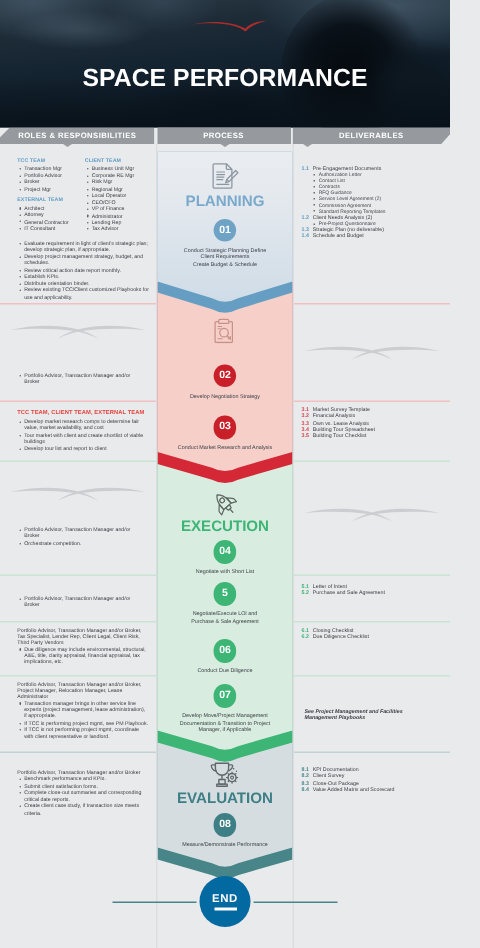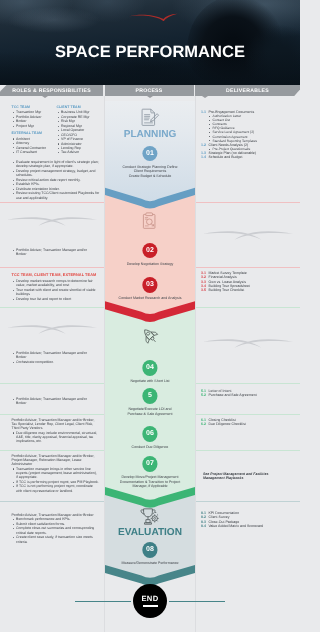--- a/index.html
+++ b/index.html
@@ -87,21 +87,21 @@
   .chev{position:absolute;left:0;width:90px;}
   .phase-name{position:absolute;left:0;right:0;text-align:center;
       font-size:10.1px;font-weight:bold;letter-spacing:-.02px;line-height:11px;white-space:nowrap;}
   .numcirc{position:absolute;left:50%;transform:translateX(-50%);
       border-radius:50%;display:flex;align-items:center;justify-content:center;
       color:#fff;font-weight:bold;}
   .stepcap{position:absolute;left:1px;right:1px;text-align:center;
       font-size:3.6px;line-height:4.5px;color:#3f4349;}
   .icon{position:absolute;left:50%;transform:translateX(-50%);}
   .endcirc{position:absolute;left:50%;transform:translateX(-50%);
-      width:34px;height:34px;border-radius:50%;background:#000000;
+      width:34px;height:34px;border-radius:50%;background:#0369a1;
       display:flex;flex-direction:column;align-items:center;justify-content:center;}
   .endlbl{font-size:7.6px;font-weight:bold;color:#fff;letter-spacing:.4px;line-height:8px;}
   .endbar{width:15px;height:1.6px;background:#fff;margin-top:1.5px;}
   .endline{position:absolute;height:1.2px;background:#478589;}
 </style>
 </head>
 <body>
 
 <div class="page">
   <div class="hero">
@@ -428,20 +428,21 @@
     <div class="icon" style="top:231.0px"><svg width="19" height="17.5" viewBox="0 0 27 25" fill="none">  
           <g transform="rotate(-42 13.5 12.5)">    
             <path d="M13.5 1.2 c3.0 2.6 4.6 6.6 4.6 10.8 v4.0 H8.9 v-4.0 c0 -4.2 1.6 -8.2 4.6 -10.8 z" stroke="#5c6662" stroke-width="1.2" fill="none" stroke-linejoin="round"></path>    
             <circle cx="13.5" cy="8.4" r="2.2" stroke="#5c6662" stroke-width="1.15" fill="none"></circle>    
             <path d="M8.9 9.4 L5.0 13.4 c-0.6 0.6 -0.9 1.4 -0.9 2.2 v2.8 l4.8 -2.4 z" stroke="#5c6662" stroke-width="1.15" fill="none" stroke-linejoin="round"></path>    
             <path d="M18.1 9.4 L22.0 13.4 c0.6 0.6 0.9 1.4 0.9 2.2 v2.8 l-4.8 -2.4 z" stroke="#5c6662" stroke-width="1.15" fill="none" stroke-linejoin="round"></path>    
             <path d="M11.0 16.0 l0.8 3.4 h3.4 l0.8 -3.4 z" stroke="#5c6662" stroke-width="1.15" fill="none" stroke-linejoin="round"></path>    
             <path d="M13.5 20.2 v3.4" stroke="#5c6662" stroke-width="1.2" stroke-linecap="round"></path>  
           </g>
         </svg></div>
+    <div class="phase-name" style="top:249.5px;color:#3cb575">EXECUTION</div>
     <div class="icon" style="top:411.0px"><svg width="21" height="18.5" viewBox="0 0 27 24" fill="none">  
           <path d="M5.2 2.4 H16.6 v4.6 c0 3.2 -2.6 5.8 -5.7 5.8 c-3.1 0 -5.7 -2.6 -5.7 -5.8 z" stroke="#5e6769" stroke-width="1.2" fill="none" stroke-linejoin="round"></path>  
           <path d="M5.2 3.8 H2.6 c-0.6 0 -1.0 0.5 -0.9 1.1 c0.4 2.4 2.1 4.0 4.3 4.2" stroke="#5e6769" stroke-width="1.15" fill="none" stroke-linecap="round"></path>  
           <path d="M16.6 3.8 H19.2 c0.6 0 1.0 0.5 0.9 1.1 c-0.3 1.8 -1.4 3.2 -2.9 3.9" stroke="#5e6769" stroke-width="1.15" fill="none" stroke-linecap="round"></path>  
           <path d="M10.9 12.8 v3.6" stroke="#5e6769" stroke-width="1.2" stroke-linecap="round"></path>  
           <path d="M6.4 20.4 h9.0 v1.9 H6.4 z" stroke="#5e6769" stroke-width="1.2" fill="none" stroke-linejoin="round"></path>  
           <path d="M8.2 16.4 h5.4 v4.0 H8.2 z" stroke="#5e6769" stroke-width="1.2" fill="none" stroke-linejoin="round"></path>  
           <circle cx="19.6" cy="14.8" r="3.5" stroke="#5e6769" stroke-width="1.2" fill="none"></circle>  
           <circle cx="19.6" cy="14.8" r="1.25" stroke="#5e6769" stroke-width="1.0" fill="none"></circle>  
           <path d="M19.6 10.0 v1.2 M19.6 18.4 v1.2 M14.8 14.8 h1.3 M23.1 14.8 h1.3 M16.2 11.4 l0.9 0.9 M22.1 17.3 l0.9 0.9 M23.0 11.4 l-0.9 0.9 M17.1 17.3 l-0.9 0.9" stroke="#5e6769" stroke-width="1.0" stroke-linecap="round"></path>  

